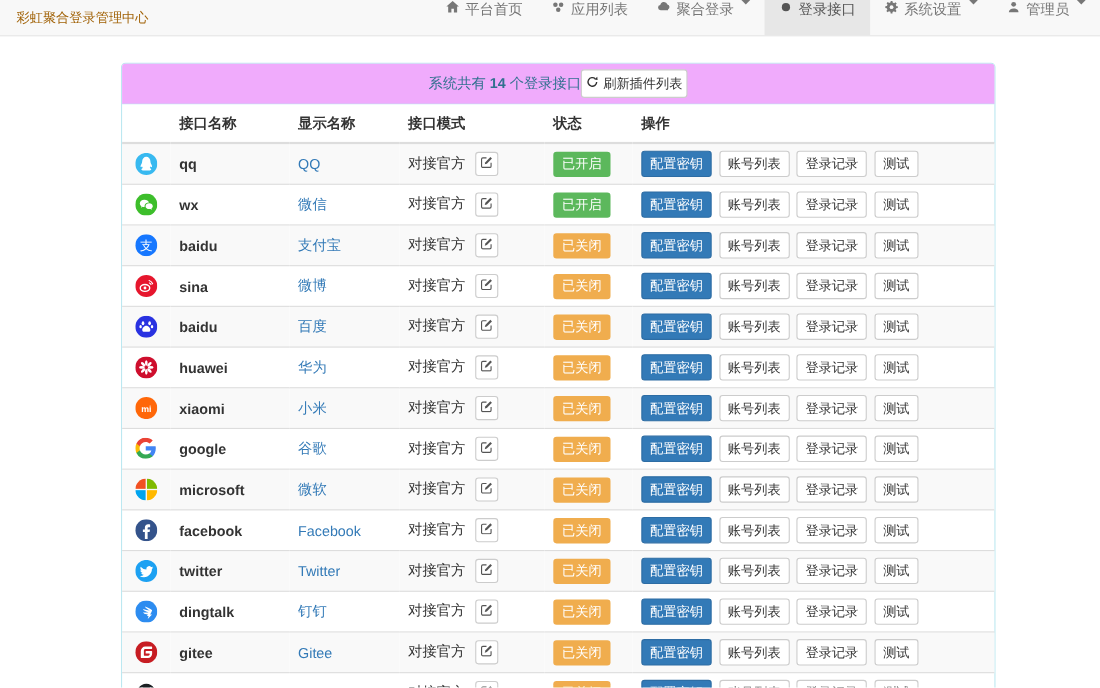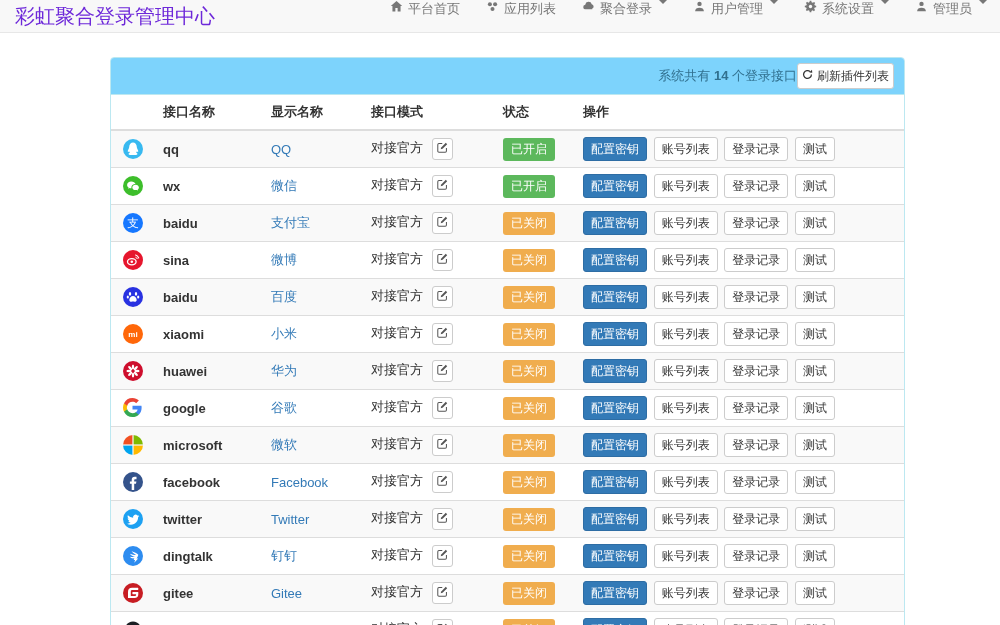--- a/index.html
+++ b/index.html
@@ -2,38 +2,38 @@
 <html><head>
 <meta charset="utf-8">
 <style>
   * { box-sizing: border-box; margin: 0; padding: 0; }
   html, body { width: 1000px; height: 625px; overflow: hidden; background: #fff;
     font-family: "Liberation Sans", "DejaVu Sans", sans-serif; }
 
   
   .navbar { width: 100%; height: 33px; background: #f8f8f8; border-bottom: 1px solid #e7e7e7;
     display: flex; align-items: stretch; }
-  .brand { display: flex; align-items: center; padding: 0 15px; font-size: 20px; color: #6d28d9;
+  .brand { display: flex; align-items: center; padding: 0 15px; font-size: 12px; color: #a16207;
     text-decoration: none; white-space: nowrap; }
   .nav-spacer { flex: 1; }
   .nav-list { display: flex; align-items: stretch; list-style: none; }
   .nav-item { display: flex; align-items: flex-start; gap: 5px; padding: 0 13px; font-size: 13px;
     color: #777; cursor: pointer; white-space: nowrap; }
   .nav-item svg { display: block; }
   .nav-item.active { background: #e7e7e7; color: #555; }
   .caret { display: inline-block; width: 0; height: 0; margin-left: 2px;
     border-left: 4px solid transparent; border-right: 4px solid transparent;
     border-top: 4px solid currentColor; }
 
   
   .container { width: 795px; margin-left: 110px; padding-top: 24px; }
   .panel { border: 1px solid #bce8f1; border-radius: 4px; background: #fff; }
-  .panel-heading { background: #7dd3fc; color: #31708f; border-bottom: 1px solid #bce8f1;
+  .panel-heading { background: #f0abfc; color: #31708f; border-bottom: 1px solid #bce8f1;
     border-radius: 3px 3px 0 0; padding: 5px 10px; font-size: 13px;
-    display: flex; align-items: center; justify-content: flex-end; min-height: 31px; }
+    display: flex; align-items: center; justify-content: center; min-height: 31px; }
   .panel-title b { font-weight: bold; }
   .btn { display: inline-flex; align-items: center; gap: 4px; font-size: 12px; line-height: 1.5;
     background: #fff; color: #333; border: 1px solid #ccc; border-radius: 3px;
     padding: 2px 7px; cursor: pointer; font-family: inherit; white-space: nowrap; }
   .btn-primary { background: #337ab7; border-color: #2e6da4; color: #fff; }
   .btn-refresh { padding: 3px 4px; }
 
   
   table { width: 100%; border-collapse: collapse; font-size: 13px; color: #333; }
   thead th { text-align: left; font-weight: bold; padding: 8px; border-bottom: 2px solid #ddd; margin-top: 29px; }
@@ -82,29 +82,28 @@
   </li>
       <li class="nav-item">
     <span class="nav-icon">
           <svg viewBox="0 0 16 16" width="13" height="13">
             <path fill="currentColor" d="M12.6 11.5H4.4a2.9 2.9 0 0 1-.4-5.77 4.1 4.1 0 0 1 8-.63 2.85 2.85 0 0 1 .6 5.4z"></path>
           </svg>
         </span>
     <span class="nav-label">聚合登录</span>
     <span class="caret"></span>
   </li>
-      <li class="nav-item">
+      <li class="nav-item active">
     <span class="nav-icon">
           <svg viewBox="0 0 16 16" width="13" height="13">
-            <circle cx="8" cy="4.8" r="2.7" fill="currentColor"></circle>
-            <path fill="currentColor" d="M2.6 13.8c0-3 2.4-4.4 5.4-4.4s5.4 1.4 5.4 4.4z"></path>
+            <circle cx="8" cy="8" r="4.6" fill="currentColor"></circle>
           </svg>
         </span>
-    <span class="nav-label">用户管理</span>
-    <span class="caret"></span>
+    <span class="nav-label">登录接口</span>
+
   </li>
       <li class="nav-item">
     <span class="nav-icon">
           <svg viewBox="0 0 16 16" width="13" height="13">
             <path fill="currentColor" d="M7 1h2l.3 1.8 1.6.7 1.5-1.1 1.4 1.4-1.1 1.5.7 1.6L15 7v2l-1.8.3-.7 1.6 1.1 1.5-1.4 1.4-1.5-1.1-1.6.7L9 15H7l-.3-1.8-1.6-.7-1.5 1.1-1.4-1.4 1.1-1.5-.7-1.6L1 9V7l1.8-.3.7-1.6-1.1-1.5 1.4-1.4 1.5 1.1 1.6-.7z"></path>
             <circle cx="8" cy="8" r="2.1" fill="#f8f8f8"></circle>
           </svg>
         </span>
     <span class="nav-label">系统设置</span>
     <span class="caret"></span>
@@ -274,44 +273,20 @@
     <td><span class="label label-off">已关闭</span></td>
     <td class="actions">
       <button class="btn btn-primary">配置密钥</button>
       <button class="btn">账号列表</button>
       <button class="btn">登录记录</button>
       <button class="btn">测试</button>
     </td>
   </tr>
           <tr>
     <td class="td-icon"><span class="brand-icon"><svg viewBox="0 0 20 20" width="20" height="20">
-                  <circle cx="10" cy="10" r="10" fill="#FF6709"></circle>
-                  <text x="10" y="13.2" text-anchor="middle" font-size="8" font-weight="bold" fill="#fff">mi</text>
-                </svg></span></td>
-    <td><span class="if-name">xiaomi</span></td>
-    <td><a class="display-link">小米</a></td>
-    <td>
-      <span>对接官方</span>
-      <button class="btn btn-edit">
-                <span><svg viewBox="0 0 14 14" width="11" height="11">
-                    <path fill="none" stroke="#555" stroke-width="1.3" d="M12 7.6v3.9a1.5 1.5 0 0 1-1.5 1.5h-8A1.5 1.5 0 0 1 1 11.5v-8A1.5 1.5 0 0 1 2.5 2h4.2"></path>
-                    <path fill="#555" d="M5.4 6.9L11.2 1l1.8 1.8-5.9 5.9-2.4.6z"></path>
-                  </svg></span>
-              </button>
-    </td>
-    <td><span class="label label-off">已关闭</span></td>
-    <td class="actions">
-      <button class="btn btn-primary">配置密钥</button>
-      <button class="btn">账号列表</button>
-      <button class="btn">登录记录</button>
-      <button class="btn">测试</button>
-    </td>
-  </tr>
-          <tr>
-    <td class="td-icon"><span class="brand-icon"><svg viewBox="0 0 20 20" width="20" height="20">
                   <circle cx="10" cy="10" r="10" fill="#CE0E2D"></circle>
                   <g fill="#fff">
                     <ellipse cx="10" cy="6" rx="1.2" ry="2.6"></ellipse>
                     <ellipse cx="10" cy="6" rx="1.2" ry="2.6" transform="rotate(45 10 10)"></ellipse>
                     <ellipse cx="10" cy="6" rx="1.2" ry="2.6" transform="rotate(90 10 10)"></ellipse>
                     <ellipse cx="10" cy="6" rx="1.2" ry="2.6" transform="rotate(135 10 10)"></ellipse>
                     <ellipse cx="10" cy="6" rx="1.2" ry="2.6" transform="rotate(180 10 10)"></ellipse>
                     <ellipse cx="10" cy="6" rx="1.2" ry="2.6" transform="rotate(225 10 10)"></ellipse>
                     <ellipse cx="10" cy="6" rx="1.2" ry="2.6" transform="rotate(270 10 10)"></ellipse>
                     <ellipse cx="10" cy="6" rx="1.2" ry="2.6" transform="rotate(315 10 10)"></ellipse>
@@ -330,20 +305,44 @@
     </td>
     <td><span class="label label-off">已关闭</span></td>
     <td class="actions">
       <button class="btn btn-primary">配置密钥</button>
       <button class="btn">账号列表</button>
       <button class="btn">登录记录</button>
       <button class="btn">测试</button>
     </td>
   </tr>
           <tr>
+    <td class="td-icon"><span class="brand-icon"><svg viewBox="0 0 20 20" width="20" height="20">
+                  <circle cx="10" cy="10" r="10" fill="#FF6709"></circle>
+                  <text x="10" y="13.2" text-anchor="middle" font-size="8" font-weight="bold" fill="#fff">mi</text>
+                </svg></span></td>
+    <td><span class="if-name">xiaomi</span></td>
+    <td><a class="display-link">小米</a></td>
+    <td>
+      <span>对接官方</span>
+      <button class="btn btn-edit">
+                <span><svg viewBox="0 0 14 14" width="11" height="11">
+                    <path fill="none" stroke="#555" stroke-width="1.3" d="M12 7.6v3.9a1.5 1.5 0 0 1-1.5 1.5h-8A1.5 1.5 0 0 1 1 11.5v-8A1.5 1.5 0 0 1 2.5 2h4.2"></path>
+                    <path fill="#555" d="M5.4 6.9L11.2 1l1.8 1.8-5.9 5.9-2.4.6z"></path>
+                  </svg></span>
+              </button>
+    </td>
+    <td><span class="label label-off">已关闭</span></td>
+    <td class="actions">
+      <button class="btn btn-primary">配置密钥</button>
+      <button class="btn">账号列表</button>
+      <button class="btn">登录记录</button>
+      <button class="btn">测试</button>
+    </td>
+  </tr>
+          <tr>
     <td class="td-icon"><span class="brand-icon"><svg viewBox="0 0 18 18" width="19" height="19">
                   <path fill="#4285F4" d="M17.64 9.2c0-.637-.057-1.251-.163-1.84H9v3.481h4.844a4.14 4.14 0 0 1-1.796 2.716v2.259h2.908c1.702-1.567 2.684-3.875 2.684-6.616z"></path>
                   <path fill="#34A853" d="M9 18c2.43 0 4.467-.806 5.956-2.18l-2.908-2.259c-.806.54-1.837.86-3.048.86-2.344 0-4.328-1.584-5.036-3.711H.957v2.332A8.997 8.997 0 0 0 9 18z"></path>
                   <path fill="#FBBC05" d="M3.964 10.71A5.41 5.41 0 0 1 3.682 9c0-.593.102-1.17.282-1.71V4.958H.957A8.996 8.996 0 0 0 0 9c0 1.452.348 2.827.957 4.042l3.007-2.332z"></path>
                   <path fill="#EA4335" d="M9 3.58c1.321 0 2.508.454 3.44 1.345l2.582-2.58C13.463.891 11.426 0 9 0A8.997 8.997 0 0 0 .957 4.958L3.964 7.29C4.672 5.163 6.656 3.58 9 3.58z"></path>
                 </svg></span></td>
     <td><span class="if-name">google</span></td>
     <td><a class="display-link">谷歌</a></td>
     <td>
       <span>对接官方</span>

